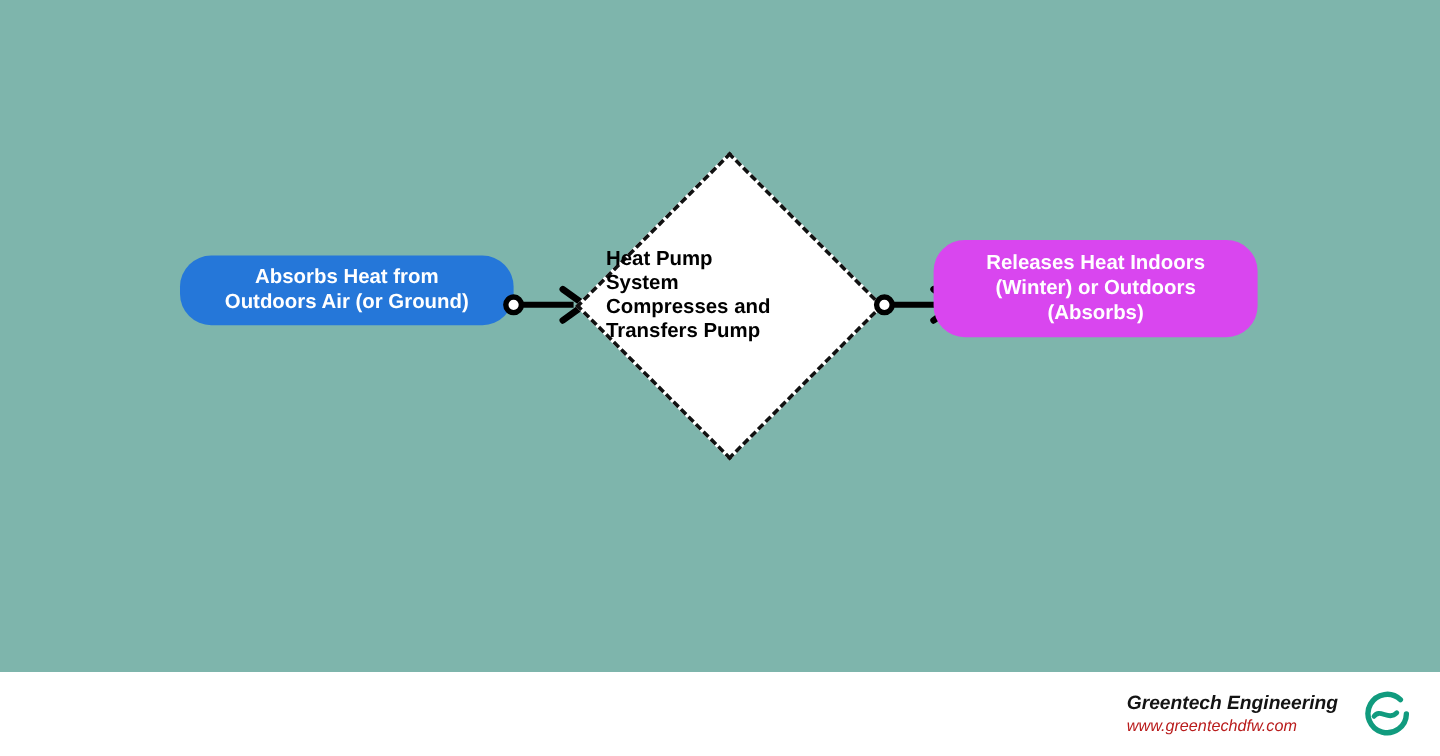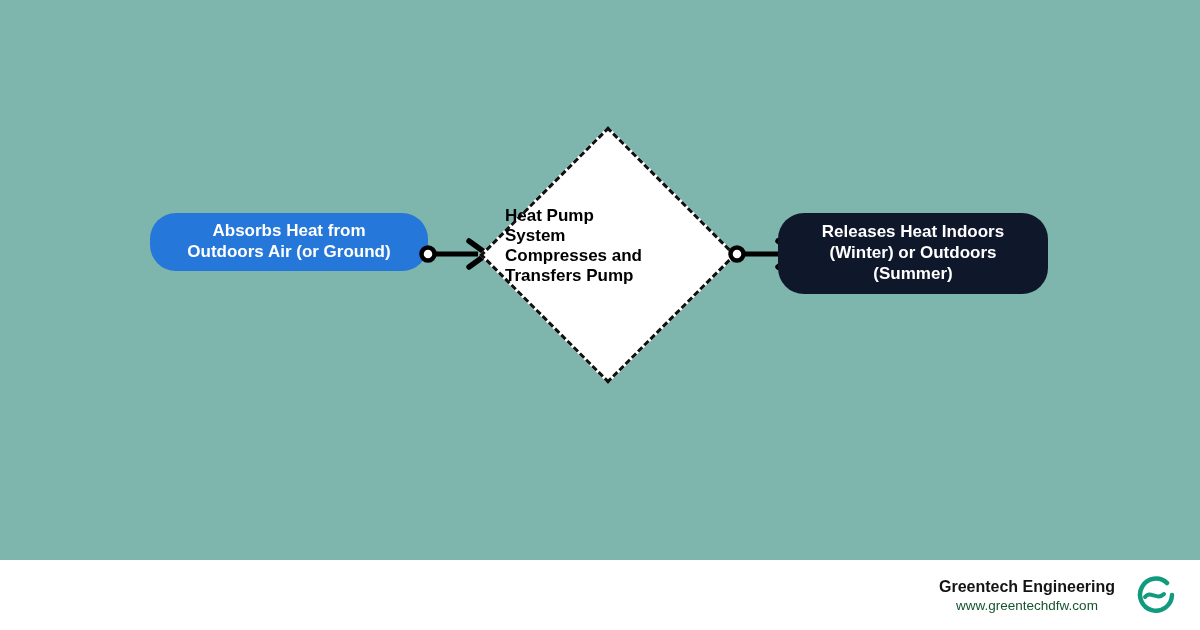--- a/index.html
+++ b/index.html
@@ -28,23 +28,23 @@
     font-size: 17px;
   }
   .node-input {
     left: 150px; top: 213px;
     width: 278px; height: 58px;
     background: #2577d9;
     color: #ffffff;
     border-radius: 26px;
   }
   .node-output {
-    left: 778px; top: 213px;
+    left: 778px; top: 200px;
     width: 270px; height: 81px;
-    background: #0f172a;
+    background: #d946ef;
     color: #ffffff;
     border-radius: 26px;
   }
 
   
   .diamond-shape {
     position: absolute;
     left: 517px; top: 164px;
     width: 176px; height: 176px;
     background: #ffffff;
@@ -75,30 +75,31 @@
     position: absolute;
     left: 0; bottom: 0;
     width: 100%;
     height: 70px;
     background: #ffffff;
   }
   .footer-text {
     position: absolute;
     right: 85px; top: 50%;
     transform: translateY(-50%);
-    text-align: center;
+    text-align: left;
+    font-style: italic;
   }
   .footer-company {
     font-weight: bold;
     font-size: 16px;
     color: #141414;
   }
   .footer-website {
     font-size: 13.5px;
-    color: #14532d;
+    color: #b91c1c;
     margin-top: 2px;
   }
   .footer-logo {
     position: absolute;
     right: 24px; top: 50%;
     transform: translateY(-50%);
     width: 40px; height: 40px;
   }
 </style>
 </head>
@@ -127,21 +128,21 @@
 
   <svg class="arrow arrow-2" viewBox="0 0 76 36">
     <circle cx="10" cy="18" r="6.5" fill="#ffffff" stroke="#000000" stroke-width="4.5"></circle>
     <line x1="17" y1="18" x2="60" y2="18" stroke="#000000" stroke-width="5"></line>
     <polyline points="51,5 69,18 51,31" fill="none" stroke="#000000" stroke-width="5.5" stroke-linecap="round" stroke-linejoin="round"></polyline>
   </svg>
 
   <div class="node node-output">
     <div>Releases Heat Indoors</div>
     <div>(Winter) or Outdoors</div>
-    <div>(Summer)</div>
+    <div>(Absorbs)</div>
   </div>
 
   <div class="footer">
     <div class="footer-text">
       <div class="footer-company">Greentech Engineering</div>
       <div class="footer-website">www.greentechdfw.com</div>
     </div>
     <svg class="footer-logo" viewBox="0 0 40 40">
       <path d="M 31 8 A 16 16 0 1 0 36 20" fill="none" stroke="#119b7e" stroke-width="4.5" stroke-linecap="round"></path>
       <path d="M 9 22 C 14 15, 21 26, 28 19" fill="none" stroke="#119b7e" stroke-width="4" stroke-linecap="round"></path>

